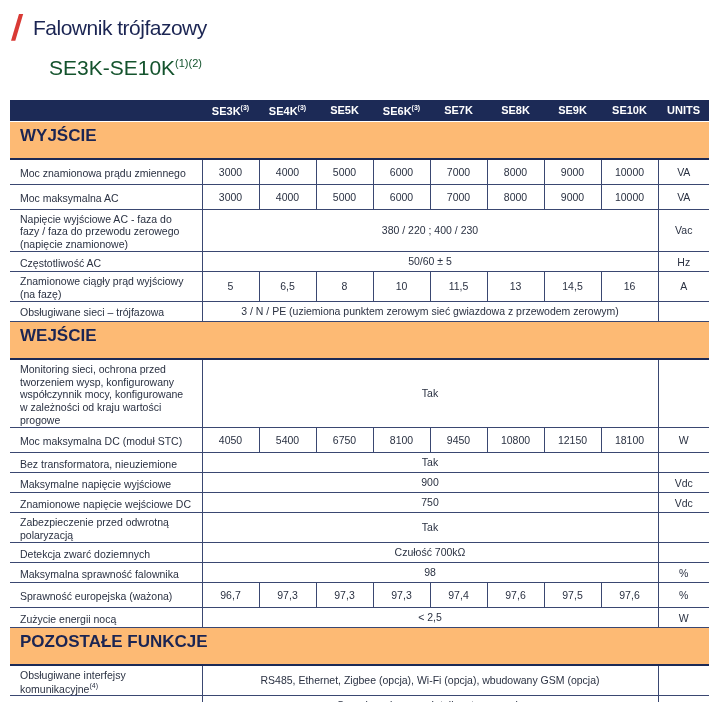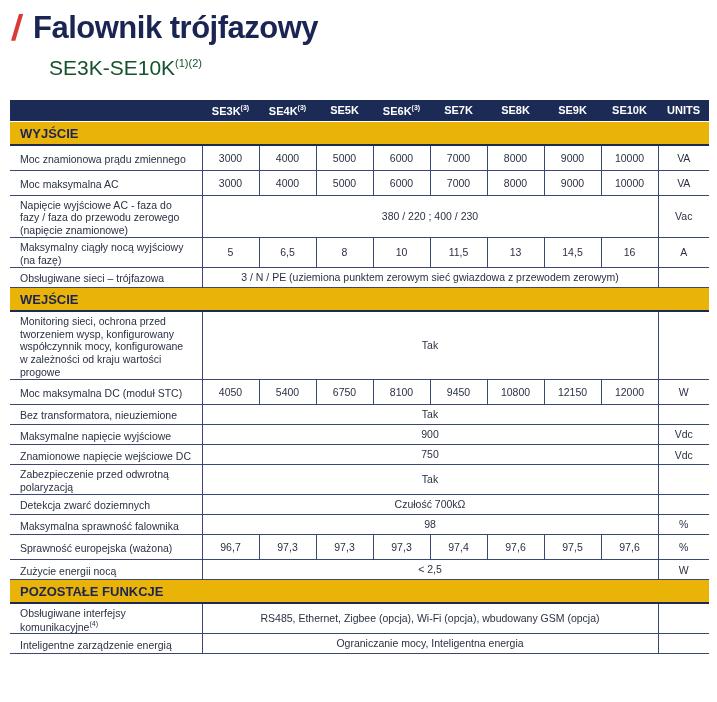--- a/index.html
+++ b/index.html
@@ -11,21 +11,21 @@
   }
   .page{padding:6px 10px 0 10px;}
 
   
   .title-row{display:flex;align-items:flex-start;margin:4px 0 0 2px;}
   .slash{
     color:#d93a35;font-weight:bold;font-size:36px;line-height:36px;
     margin:0 11px 0 0;transform:skewX(-6deg);
   }
   .page-title{
-    color:#1b2553;font-weight:bold;font-size:31px;line-height:36px;
+    color:#1b2553;font-weight:normal;font-size:21px;line-height:36px;
     letter-spacing:-0.5px;margin:0;
   }
   .subtitle{
     color:#14532d;font-size:21px;line-height:24px;margin:5px 0 0 39px;
   }
   .subtitle sup{font-size:11px;}
 
   
   table{
     width:100%;border-collapse:collapse;table-layout:fixed;
@@ -35,22 +35,22 @@
   col.c-val{width:57px;}
   col.c-units{width:51px;}
 
   thead th{
     background:#1c2a56;color:#ffffff;font-weight:bold;font-size:11px;
     padding:4px 1px;text-align:center;white-space:nowrap;
   }
   thead th sup{font-size:7px;}
 
   .section-cell{
-    background:#eab308;color:#1b2553;font-weight:bold;font-size:13px;
-    padding:4px 10px 3px 10px;text-align:left;
+    background:#fdba74;color:#1b2553;font-weight:bold;font-size:17px;
+    padding:4px 10px 12px 10px;text-align:left;
     border-bottom:2px solid #1c2a56;border-top:1px solid #ffffff;
   }
 
   tbody td{border-bottom:1px solid #3a4771;vertical-align:middle;}
   .label-cell{
     text-align:left;padding:3px 8px 0 10px;line-height:1.22;
     border-right:1px solid #3a4771;
   }
   .label-cell sup{font-size:7px;}
   .value-cell{text-align:center;padding:6px 1px;border-right:1px solid #3a4771;}
@@ -125,21 +125,26 @@
           <td class="value-cell">9000</td>
           <td class="value-cell">10000</td>
           <td class="unit-cell">VA</td>
         </tr>
         <tr>
           <td class="label-cell">Napięcie wyjściowe AC - faza do fazy / faza do przewodu zerowego (napięcie znamionowe)</td>
           <td class="merged-cell" colspan="8">380 / 220 ; 400 / 230</td>
           <td class="unit-cell">Vac</td>
         </tr>
         <tr>
-          <td class="label-cell">Maksymalny ciągły nocą wyjściowy (na fazę)</td>
+          <td class="label-cell">Częstotliwość AC</td>
+          <td class="merged-cell" colspan="8">50/60 ± 5</td>
+          <td class="unit-cell">Hz</td>
+        </tr>
+        <tr>
+          <td class="label-cell">Znamionowe ciągły prąd wyjściowy (na fazę)</td>
           <td class="value-cell">5</td>
           <td class="value-cell">6,5</td>
           <td class="value-cell">8</td>
           <td class="value-cell">10</td>
           <td class="value-cell">11,5</td>
           <td class="value-cell">13</td>
           <td class="value-cell">14,5</td>
           <td class="value-cell">16</td>
           <td class="unit-cell">A</td>
         </tr>
@@ -158,21 +163,21 @@
         </tr>
         <tr>
           <td class="label-cell">Moc maksymalna DC (moduł STC)</td>
           <td class="value-cell">4050</td>
           <td class="value-cell">5400</td>
           <td class="value-cell">6750</td>
           <td class="value-cell">8100</td>
           <td class="value-cell">9450</td>
           <td class="value-cell">10800</td>
           <td class="value-cell">12150</td>
-          <td class="value-cell">12000</td>
+          <td class="value-cell">18100</td>
           <td class="unit-cell">W</td>
         </tr>
         <tr>
           <td class="label-cell">Bez transformatora, nieuziemione</td>
           <td class="merged-cell" colspan="8">Tak</td>
           <td class="unit-cell"></td>
         </tr>
         <tr>
           <td class="label-cell">Maksymalne napięcie wyjściowe</td>
           <td class="merged-cell" colspan="8">900</td>

